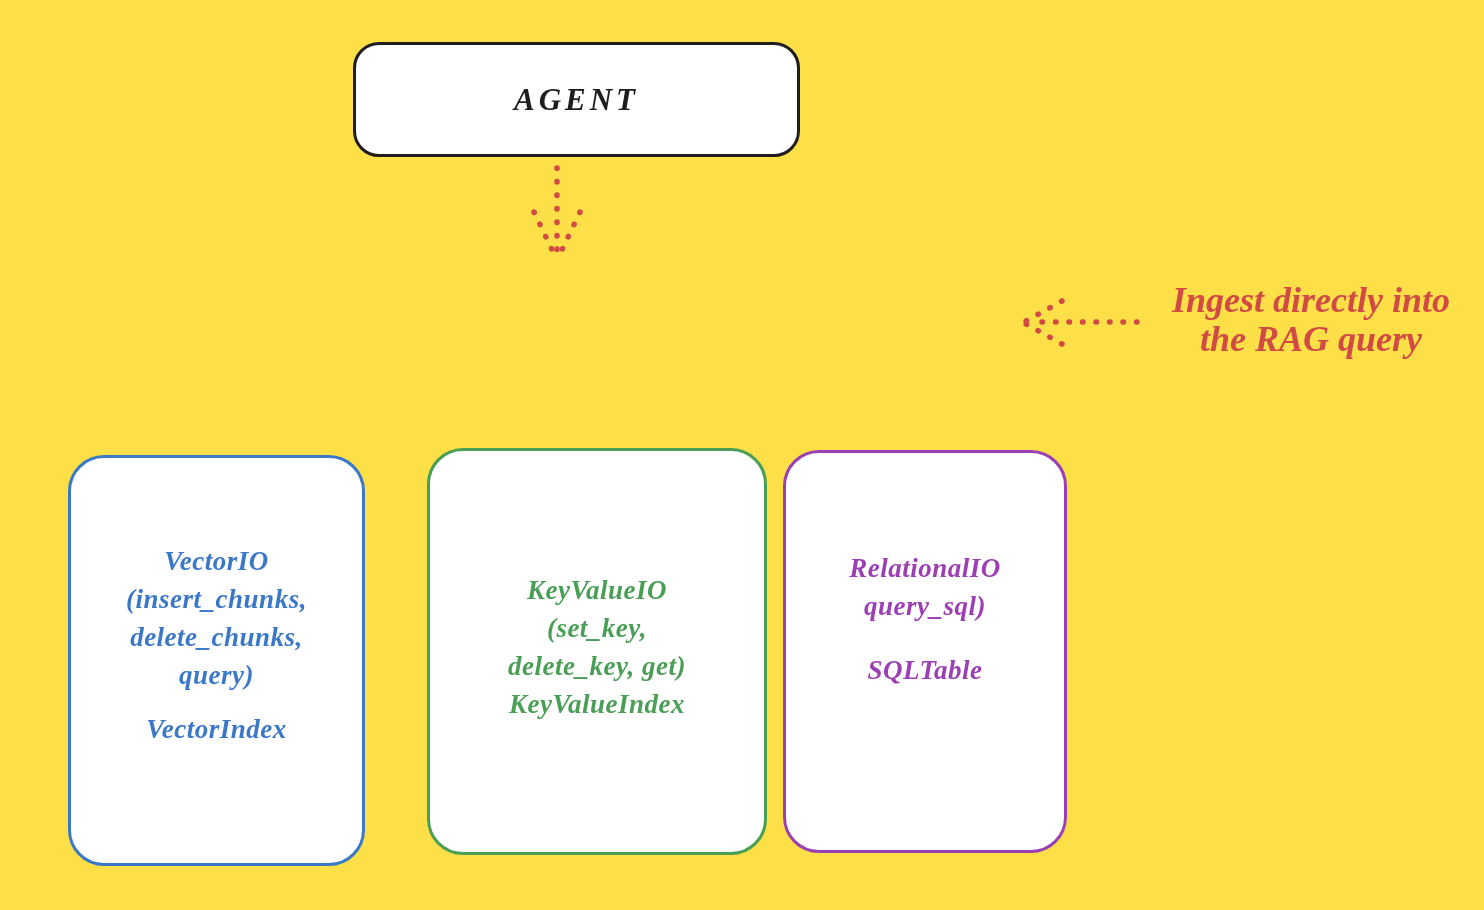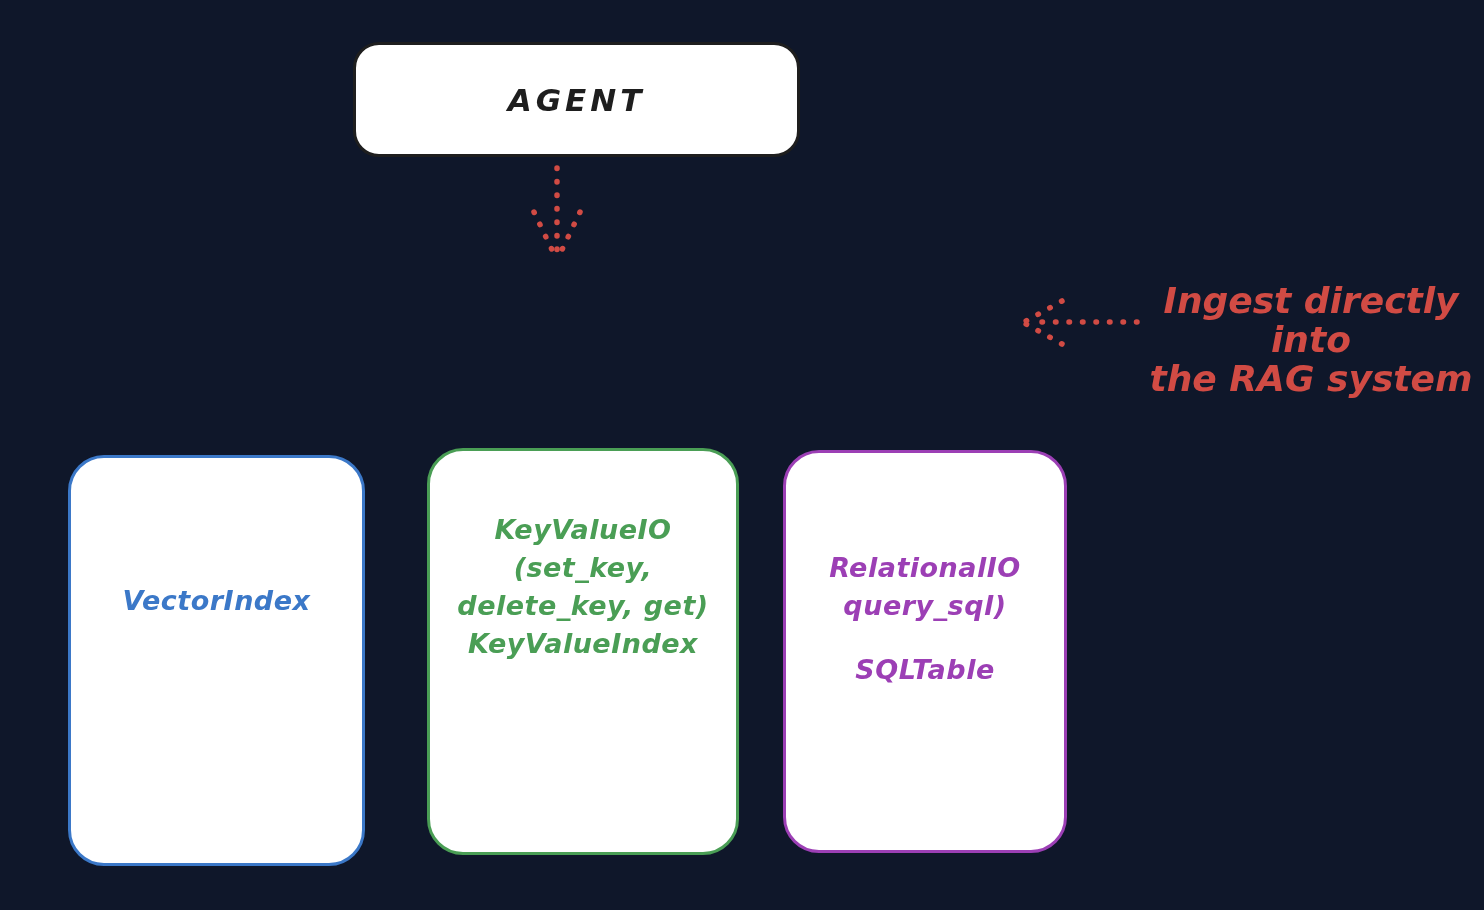--- a/index.html
+++ b/index.html
@@ -5,22 +5,23 @@
   html, body {
     margin: 0;
     padding: 0;
     background: #ffffff;
     font-family: "DejaVu Sans", "Liberation Sans", sans-serif;
   }
   .canvas {
     position: relative;
     width: 1484px;
     height: 910px;
-    background: #0f172a;
+    background: #fde047;
     overflow: hidden;
+    font-family: Liberation Serif, serif;
   }
   .node {
     position: absolute;
     box-sizing: border-box;
     background: #ffffff;
     display: flex;
     align-items: center;
     justify-content: center;
   }
   .node-dark {
@@ -60,23 +61,23 @@
     align-items: center;
     text-align: center;
     font-weight: bold;
     font-style: italic;
     font-size: 27px;
     line-height: 38px;
     letter-spacing: 0.5px;
   }
   .io-box .methods { margin-top: 0; }
   .io-vector    { left: 68px;  top: 455px; width: 297px; height: 411px; padding-top: 84px; }
-  .io-keyvalue  { left: 427px; top: 448px; width: 312px; height: 407px; padding-top: 60px; }
+  .io-keyvalue  { left: 427px; top: 448px; width: 340px; height: 407px; padding-top: 120px; }
   .io-relational{ left: 783px; top: 450px; width: 284px; height: 403px; padding-top: 96px; }
-  .io-vector .index-label     { margin-top: 40px; }
+  .io-vector .index-label     { margin-top: 16px; }
   .io-keyvalue .index-label   { }
   .io-relational .index-label { margin-top: 18px; }
   .annotation-text {
     position: absolute;
     left: 1138px; top: 281px;
     width: 346px;
     text-align: center;
     font-size: 36px;
     line-height: 39px;
     font-weight: bold;
@@ -107,24 +108,30 @@
   <svg class="arrow arrow-ingest" width="130" height="62" viewBox="0 0 130 62">
     <g stroke-linecap="round" fill="none" stroke-width="5.5" stroke-dasharray="0.5,13">
       <line x1="125" y1="30" x2="18" y2="30" stroke="#d14b44"></line>
       <line x1="50" y1="9" x2="14" y2="29" stroke="#d14b44"></line>
       <line x1="50" y1="52" x2="14" y2="32" stroke="#d14b44"></line>
     </g>
   </svg>
 
   <div class="annotation-text" style="color: rgb(209, 75, 68);">
     <div>Ingest directly into</div>
-    <div>the RAG system</div>
+    <div>the RAG query</div>
   </div>
 
   <div class="io-box io-vector" style="border-color: rgb(59, 120, 200); color: rgb(59, 120, 200);">
+    <div class="methods">
+      <div>VectorIO</div>
+      <div>(insert_chunks,</div>
+      <div>delete_chunks,</div>
+      <div>query)</div>
+    </div>
     <div class="index-label">VectorIndex</div>
   </div>
 
   <div class="io-box io-keyvalue" style="border-color: rgb(74, 158, 85); color: rgb(74, 158, 85);">
     <div class="methods">
       <div>KeyValueIO</div>
       <div>(set_key,</div>
       <div>delete_key, get)</div>
     </div>
     <div class="index-label">KeyValueIndex</div>

